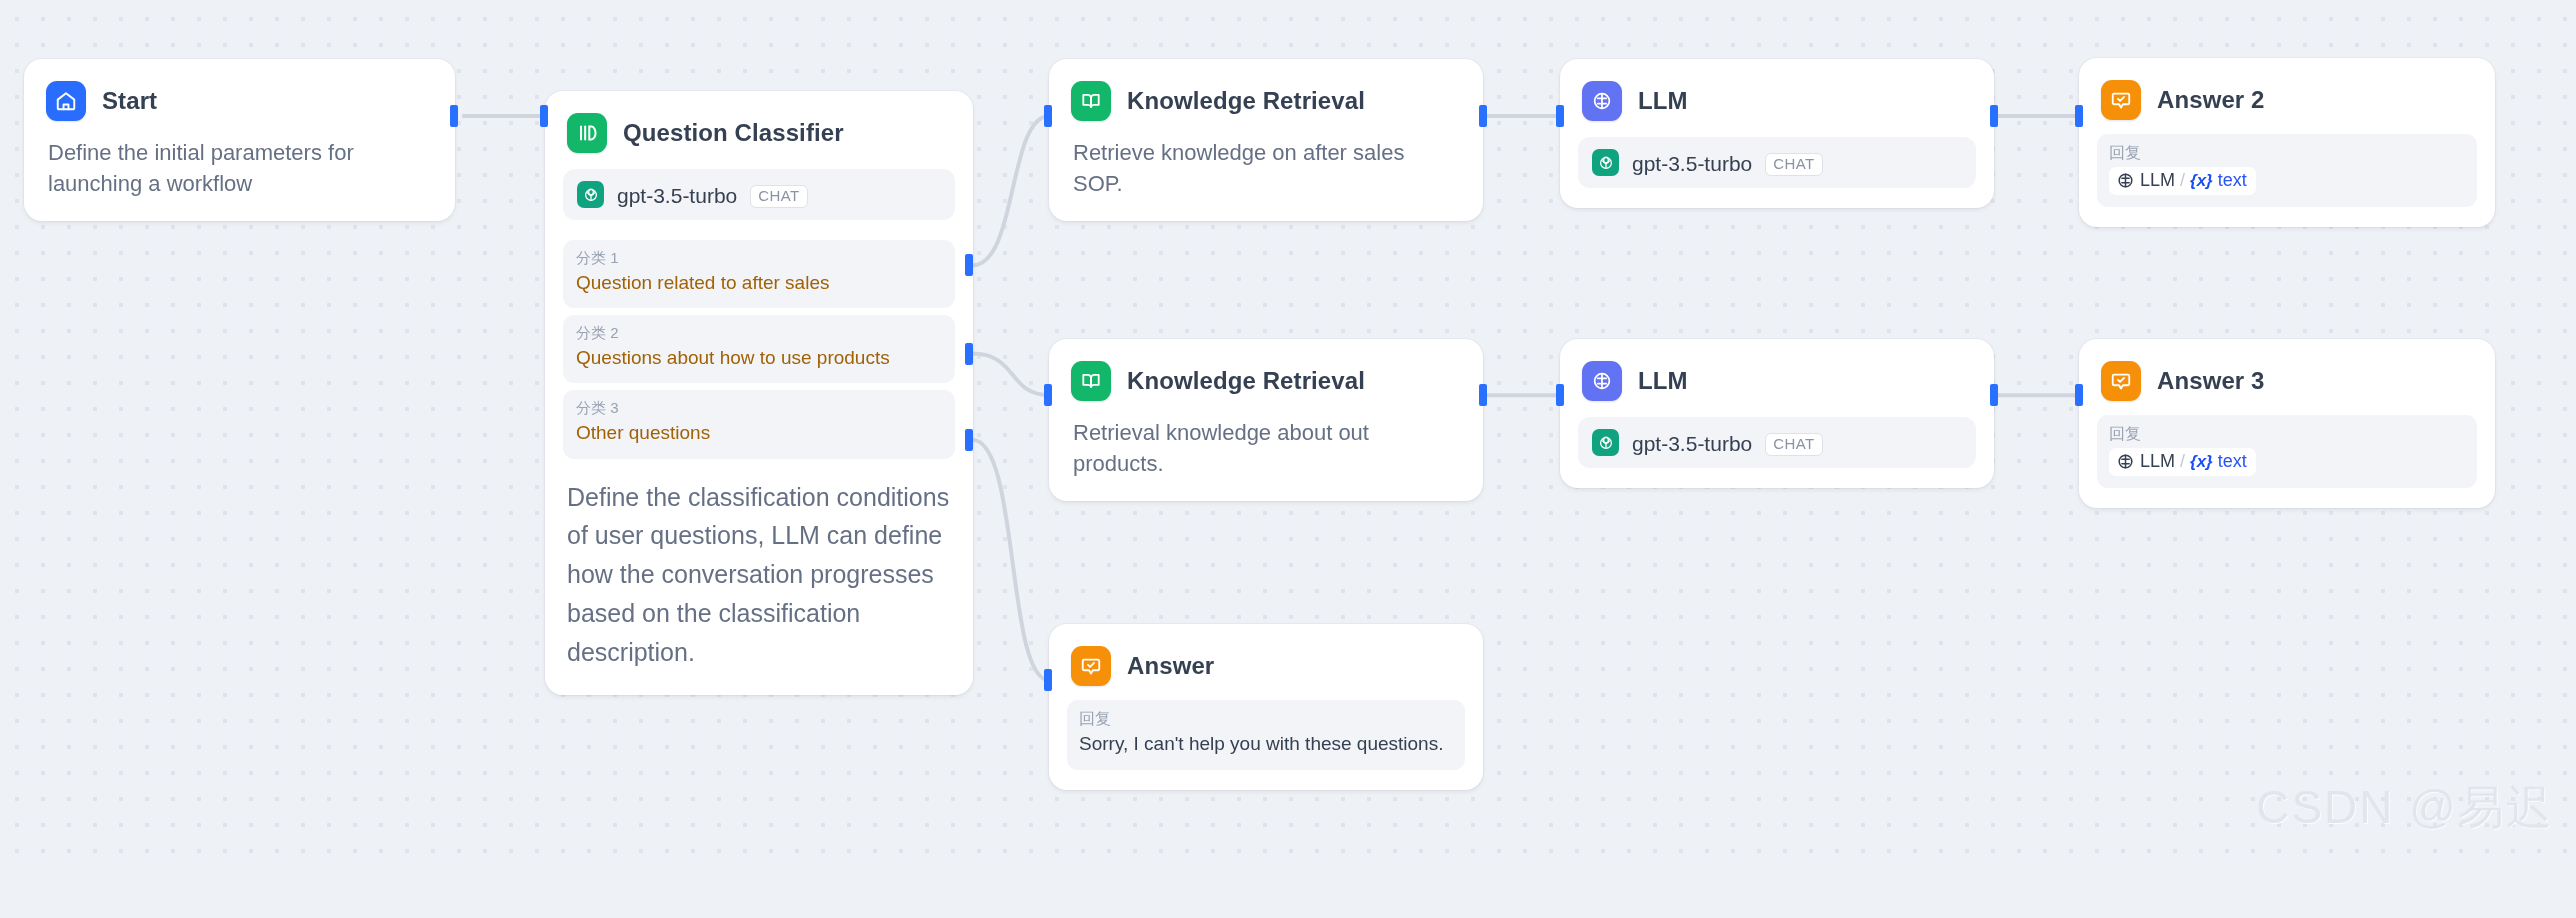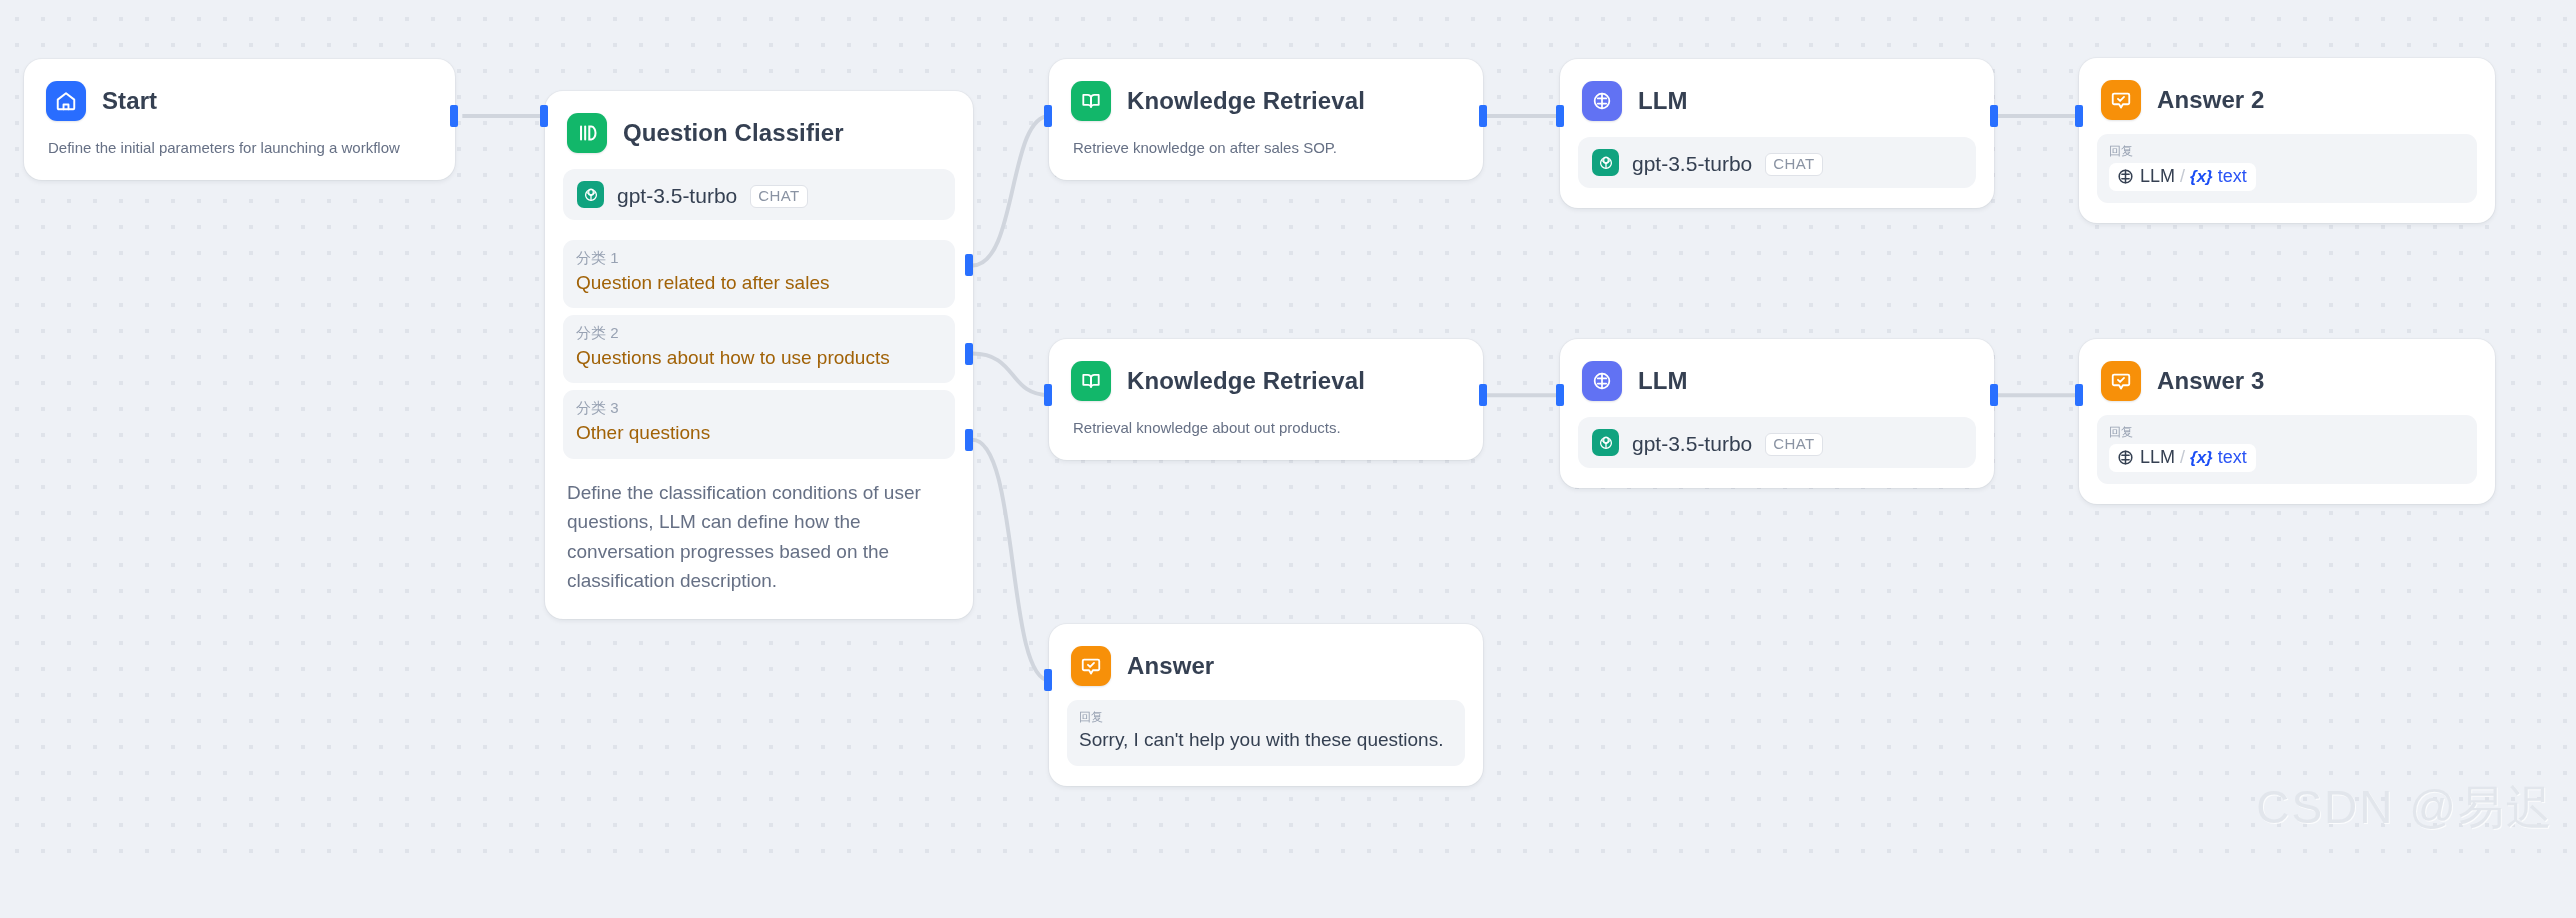--- a/index.html
+++ b/index.html
@@ -56,21 +56,21 @@
   .node-icon svg { display:block; }
   .node-title {
     font-size: 24px;
     font-weight: bold;
     color: #354052;
     letter-spacing: 0.1px;
     white-space: nowrap;
   }
   .node-desc {
     padding: 16px 24px 22px 24px;
-    font-size: 15px;
+    font-size: 22px;
     line-height: 1.42;
     color: #667085;
   }
   
   .model-box {
     margin: 16px 18px 20px 18px;
     background: #f2f4f7;
     border-radius: 12px;
     padding: 12px 14px;
     display: flex;
@@ -112,33 +112,33 @@
     color: #98a2b3;
     margin-bottom: 2px;
   }
   .class-text {
     font-size: 19px;
     color: #a16207;
     line-height: 1.38;
   }
   .classifier-note {
     padding: 12px 22px 24px 22px;
-    font-size: 19px;
+    font-size: 25px;
     line-height: 1.55;
     color: #667085;
   }
   
   .answer-box {
     margin: 14px 18px 20px 18px;
     background: #f2f4f7;
     border-radius: 11px;
     padding: 9px 12px 12px 12px;
   }
   .answer-label {
-    font-size: 12px;
+    font-size: 16px;
     color: #98a2b3;
     margin-bottom: 1px;
   }
   .answer-text {
     font-size: 19px;
     color: #354052;
     line-height: 1.4;
     word-break: break-all;
   }
   .var-pill {

